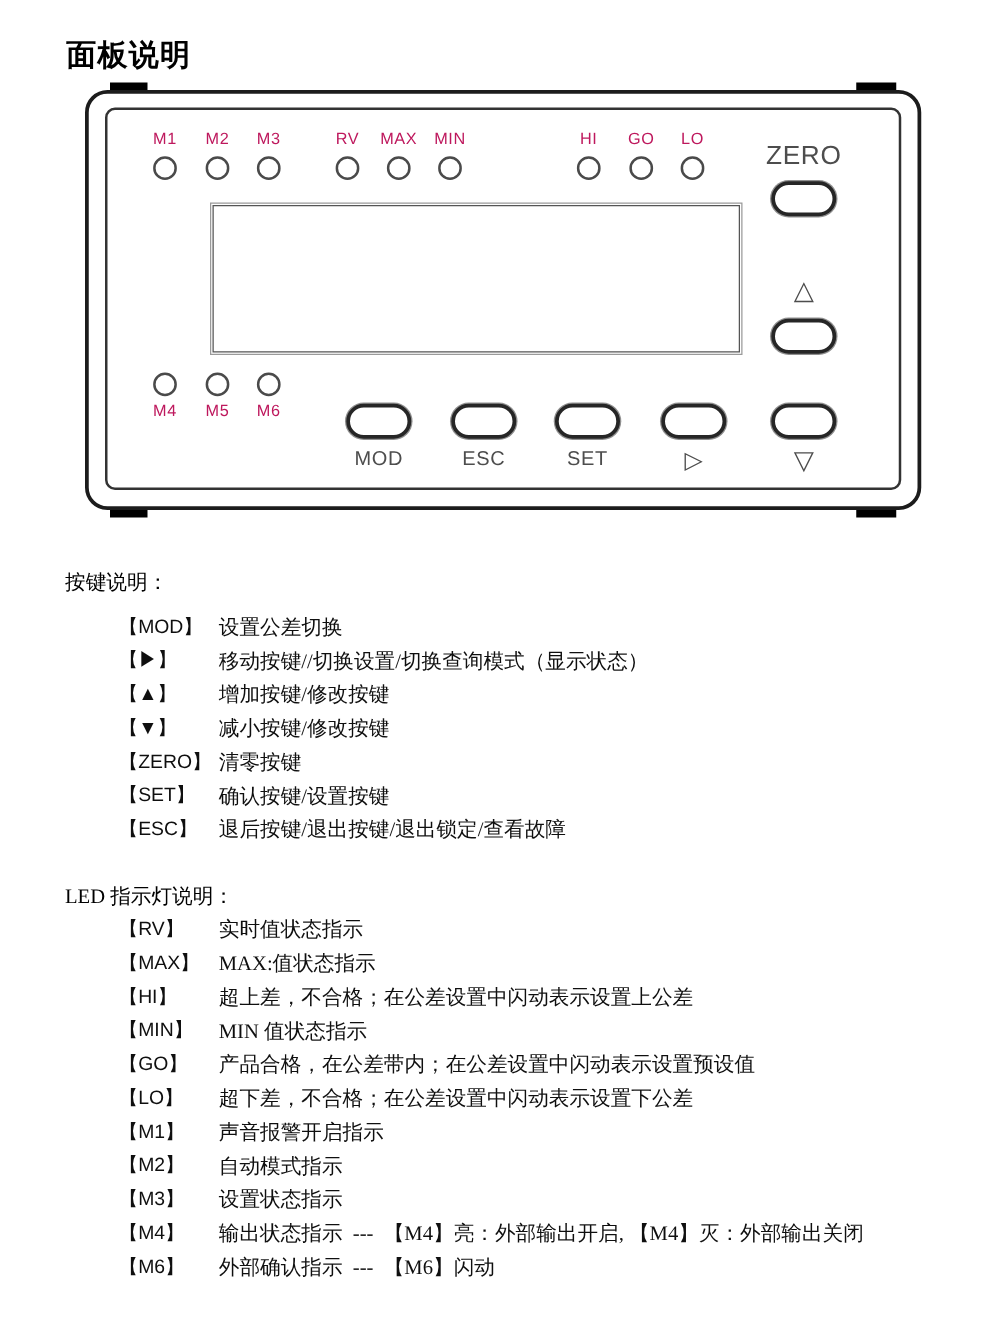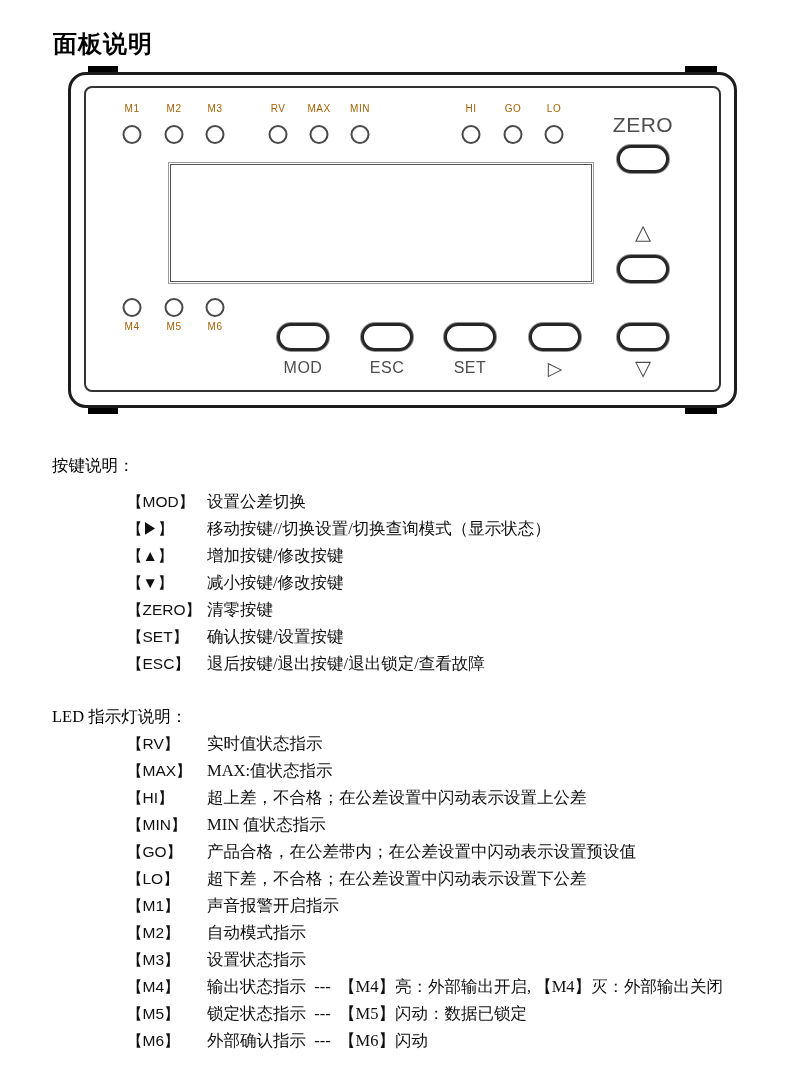--- a/index.html
+++ b/index.html
@@ -22,21 +22,21 @@
     border:2px solid #333;border-radius:8px;background:#fff;
   }
   .tab{position:absolute;height:8px;background:#000;}
   .tab-tl{left:20px;top:-6px;width:30px;}
   .tab-tr{left:617px;top:-6px;width:32px;}
   .tab-bl{left:20px;top:334px;width:30px;}
   .tab-br{left:617px;top:334px;width:32px;}
 
   .cx{position:absolute;transform:translateX(-50%);}
   .ledlabel{
-    font-family:"Liberation Sans",sans-serif;font-size:10px;color:#a16207;
+    font-family:"Liberation Sans",sans-serif;font-size:13px;color:#be185d;
     letter-spacing:.5px;white-space:nowrap;text-align:center;
   }
   .ledcircle{
     width:19px;height:19px;border:2px solid #4a4a4a;border-radius:50%;background:#fff;box-sizing:border-box;
   }
   .pill{
     width:52px;height:28px;border:3px solid #262626;border-radius:15px;background:#fff;
     box-shadow:0 0 0 1px #8f8f8f;box-sizing:border-box;
   }
   .btnlabel{
@@ -55,21 +55,21 @@
   }
 
   
   .content{position:absolute;left:0;top:452px;width:790px;font-size:16.5px;color:#0f0f0f;}
   .sec-heading{
     margin:0;padding-left:52px;font-size:16.5px;font-weight:normal;
     line-height:27px;height:36px;box-sizing:border-box;color:#000;
   }
   .sec2{margin-top:26px;}
   .sec2 .sec-heading{height:27px;}
-  .row{display:flex;padding-left:95px;line-height:27px;margin-left:32px;}
+  .row{display:flex;padding-left:95px;line-height:27px;}
   .row .k{flex:0 0 80px;font-family:"Liberation Sans",sans-serif;font-size:15.5px;white-space:nowrap;}
   .row .d{flex:1;white-space:pre-wrap;}
 </style>
 </head>
 <body>
 
 <div class="page">
 
   <h1 class="title">面板说明</h1>
 
@@ -203,23 +203,19 @@
         </div>
       <div class="row">
           <span class="k">【M3】</span>
           <span class="d">设置状态指示</span>
         </div>
       <div class="row">
           <span class="k">【M4】</span>
           <span class="d">输出状态指示  ---  【M4】亮：外部输出开启, 【M4】灭：外部输出关闭</span>
         </div>
       <div class="row">
-          <span class="k">【M5】</span>
-          <span class="d">锁定状态指示  ---  【M5】闪动：数据已锁定</span>
-        </div>
-      <div class="row">
           <span class="k">【M6】</span>
           <span class="d">外部确认指示  ---  【M6】闪动</span>
         </div>
     </div>
 
   </div>
 </div>
 
 </body></html>

